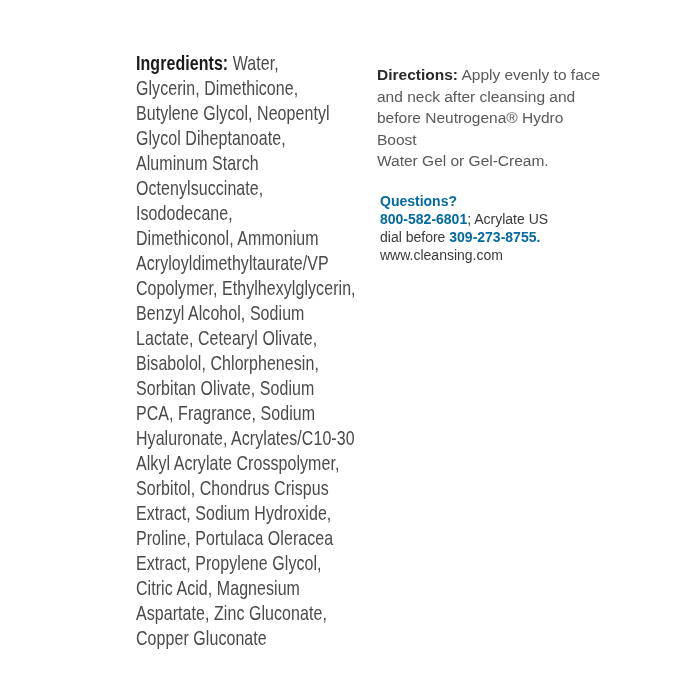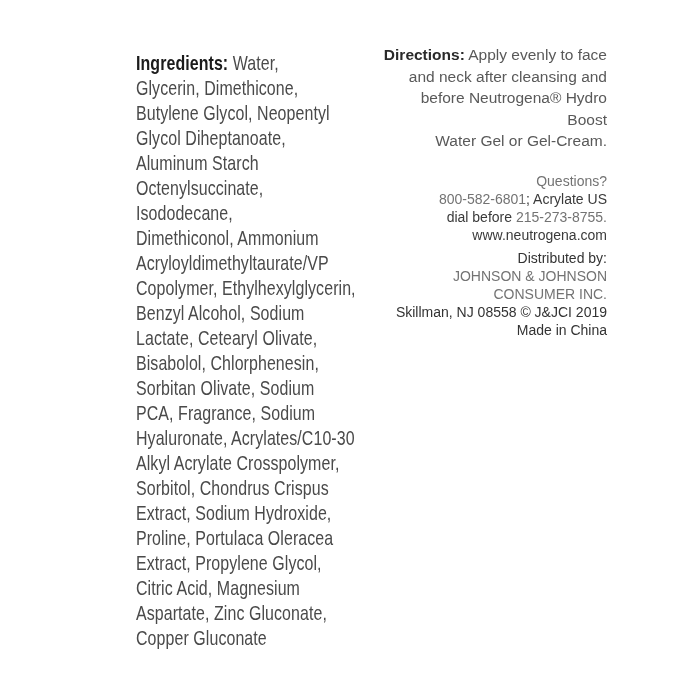--- a/index.html
+++ b/index.html
@@ -37,23 +37,22 @@
     white-space: pre-line;
   }
   .ingredients-text .lead {
     font-weight: bold;
     color: #1b1b1b;
   }
   
   .right-col {
     position: absolute;
     left: 377px;
-    top: 44px;
+    top: 64px;
     width: 230px;
-    text-align: right;
   }
   .directions-text {
     margin: 0;
     font-size: 15.5px;
     line-height: 21.5px;
     color: #595959;
     white-space: pre-line;
   }
   .directions-text .lead {
     font-weight: bold;
@@ -67,22 +66,22 @@
     color: #3a3a3a;
   }
   .distributor-block {
     margin-top: 5px;
     margin-left: 3px;
     font-size: 14px;
     line-height: 18px;
     color: #333333;
   }
   .b {
-    font-weight: normal;
-    color: #737373;
+    font-weight: bold;
+    color: #0369a1;
   }
 </style>
 </head>
 <body>
 
 <div class="label-canvas">
 
   <div class="ingredients-col">
     <p class="ingredients-text"><span class="lead">Ingredients:</span> <span>Water,
 Glycerin, Dimethicone,
@@ -113,27 +112,20 @@
   <div class="right-col">
 
     <p class="directions-text"><span class="lead">Directions:</span> <span>Apply evenly to face
 and neck after cleansing and
 before Neutrogena® Hydro Boost
 Water Gel or Gel-Cream.</span></p>
 
     <div class="questions-block">
       <div class="b">Questions?</div>
       <div><span class="b">800-582-6801</span><span>; Acrylate US</span></div>
-      <div><span>dial before </span><span class="b">215-273-8755.</span></div>
-      <div>www.neutrogena.com</div>
+      <div><span>dial before </span><span class="b">309-273-8755.</span></div>
+      <div>www.cleansing.com</div>
     </div>
 
-    <div class="distributor-block">
-      <div>Distributed by:</div>
-      <div class="b">JOHNSON &amp; JOHNSON</div>
-      <div class="b">CONSUMER INC.</div>
-      <div>Skillman, NJ 08558 © J&amp;JCI 2019</div>
-      <div>Made in China</div>
-    </div>
 
   </div>
 
 </div>
 
 </body></html>

